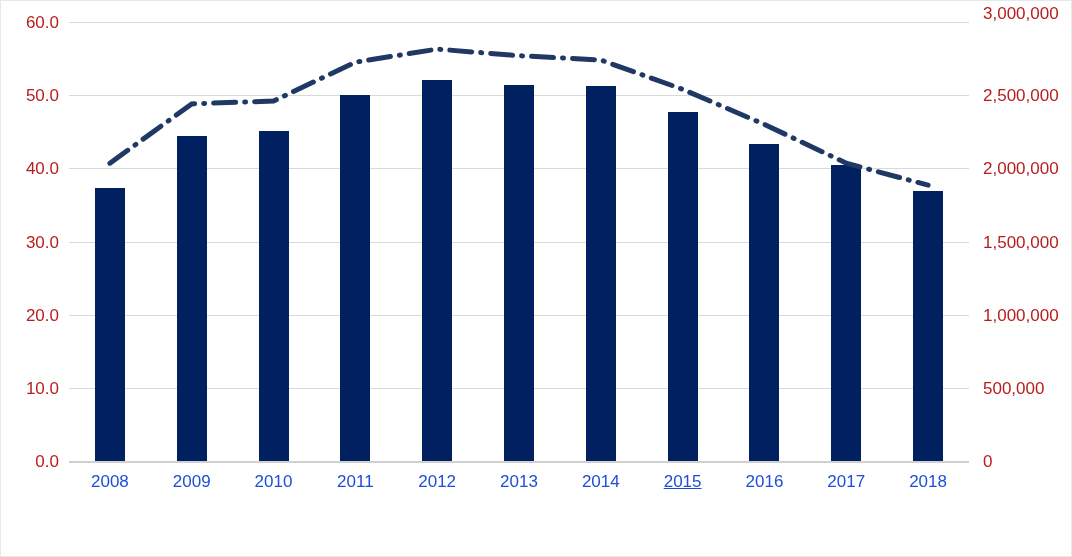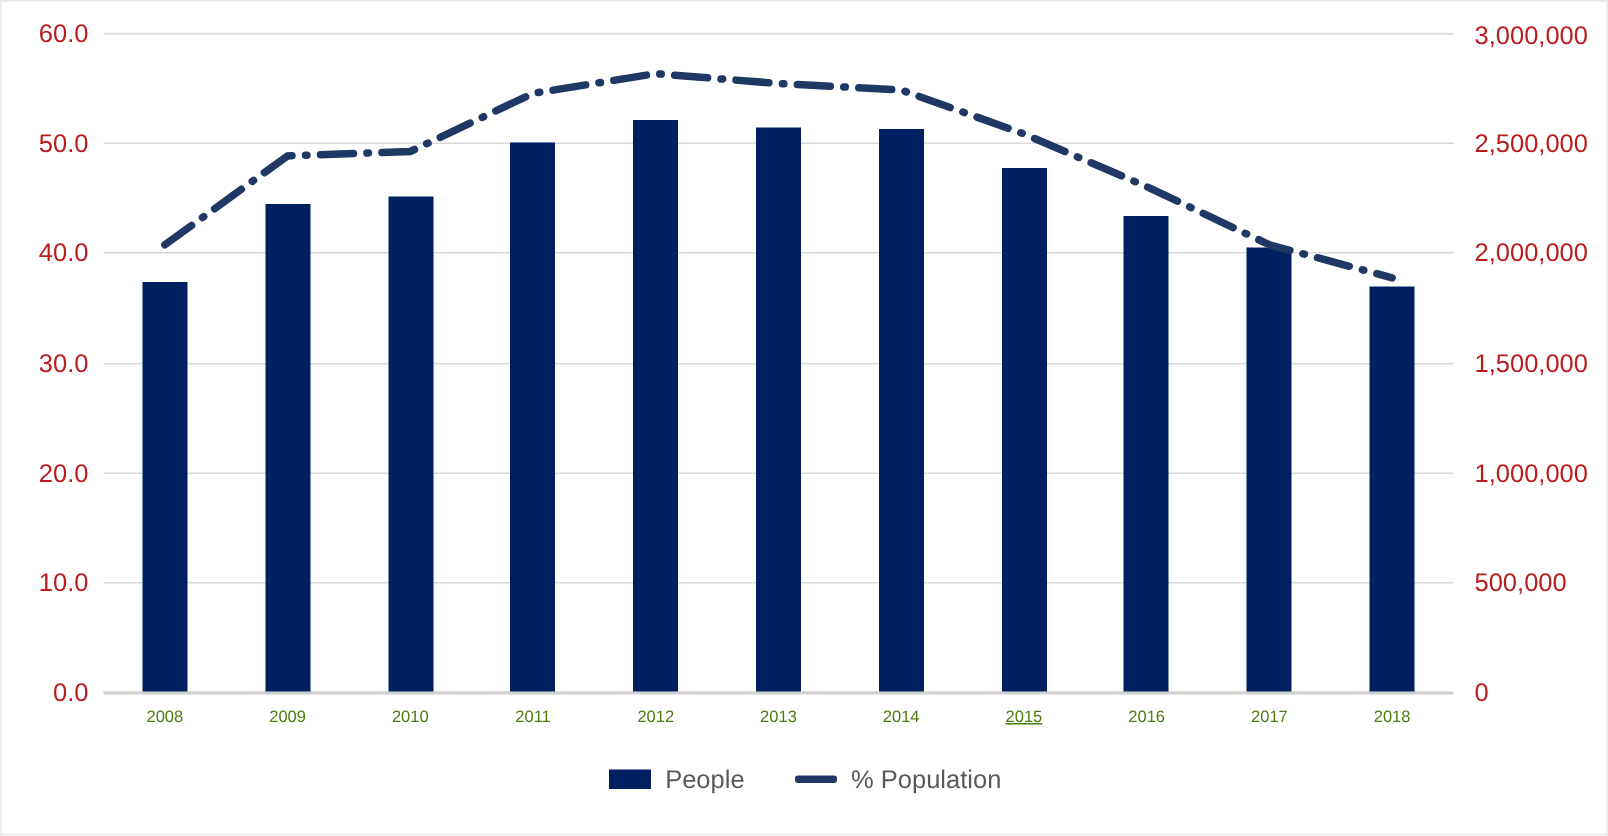--- a/index.html
+++ b/index.html
@@ -54,22 +54,22 @@
     right: 1012px;
     text-align: right;
   }
   .ytick-right {
     left: 982px;
     text-align: left;
   }
   .xtick {
     position: absolute;
     top: 472px;
-    font-size: 11px;
-    color: #4d7c0f;
+    font-size: 17px;
+    color: #1d4ed8;
     text-align: center;
     white-space: nowrap;
     line-height: 1;
   }
   
   .bar {
     position: absolute;
     background: #002060;
   }
   
@@ -141,21 +141,21 @@
       <div class="ytick-left" style="top: 13px;">60.0</div>
     </div>
 
   <div id="right-ticks">
       <div class="ytick-right" style="top: 452px;">0</div>
       <div class="ytick-right" style="top: 378.833px;">500,000</div>
       <div class="ytick-right" style="top: 305.667px;">1,000,000</div>
       <div class="ytick-right" style="top: 232.5px;">1,500,000</div>
       <div class="ytick-right" style="top: 159.333px;">2,000,000</div>
       <div class="ytick-right" style="top: 86.1667px;">2,500,000</div>
-      <div class="ytick-right" style="top: 14px;">3,000,000</div>
+      <div class="ytick-right" style="top: 4px;">3,000,000</div>
     </div>
 
   <div id="x-ticks">
       <div class="xtick" style="left: 68px; width: 81.8182px;">2008</div>
       <div class="xtick" style="left: 149.818px; width: 81.8182px;">2009</div>
       <div class="xtick" style="left: 231.636px; width: 81.8182px;">2010</div>
       <div class="xtick" style="left: 313.455px; width: 81.8182px;">2011</div>
       <div class="xtick" style="left: 395.273px; width: 81.8182px;">2012</div>
       <div class="xtick" style="left: 477.091px; width: 81.8182px;">2013</div>
       <div class="xtick" style="left: 558.909px; width: 81.8182px;">2014</div>
@@ -176,24 +176,14 @@
       <div class="bar" style="left: 666.636px; top: 110.995px; width: 30px; height: 349.005px; background: rgb(0, 32, 96);"></div>
       <div class="bar" style="left: 748.455px; top: 143.188px; width: 30px; height: 316.812px; background: rgb(0, 32, 96);"></div>
       <div class="bar" style="left: 830.273px; top: 164.407px; width: 30px; height: 295.593px; background: rgb(0, 32, 96);"></div>
       <div class="bar" style="left: 912.091px; top: 190.015px; width: 30px; height: 269.985px; background: rgb(0, 32, 96);"></div>
     </div>
 
   <svg class="line-svg" id="line-svg" viewBox="0 0 1072 557">
       <path d="M108.9,162.2 L190.7,102.9 L272.5,100.0 L354.4,61.2 L436.2,48.1 L518.0,54.7 L599.8,59.0 L681.6,88.3 L763.5,123.4 L845.3,162.2 L927.1,184.2" fill="none" stroke="#1f3864" stroke-width="5" stroke-linecap="round" stroke-dasharray="22 9 1 9"></path>
     </svg>
 
-  <div class="legend">
-    <div class="legend-item">
-      <span class="legend-swatch-bar"></span>
-      <span class="legend-label">People</span>
-    </div>
-    <div class="legend-item">
-      <span class="legend-swatch-line"></span>
-      <span class="legend-label">% Population</span>
-    </div>
-  </div>
 
 </div>
 
 </body></html>

